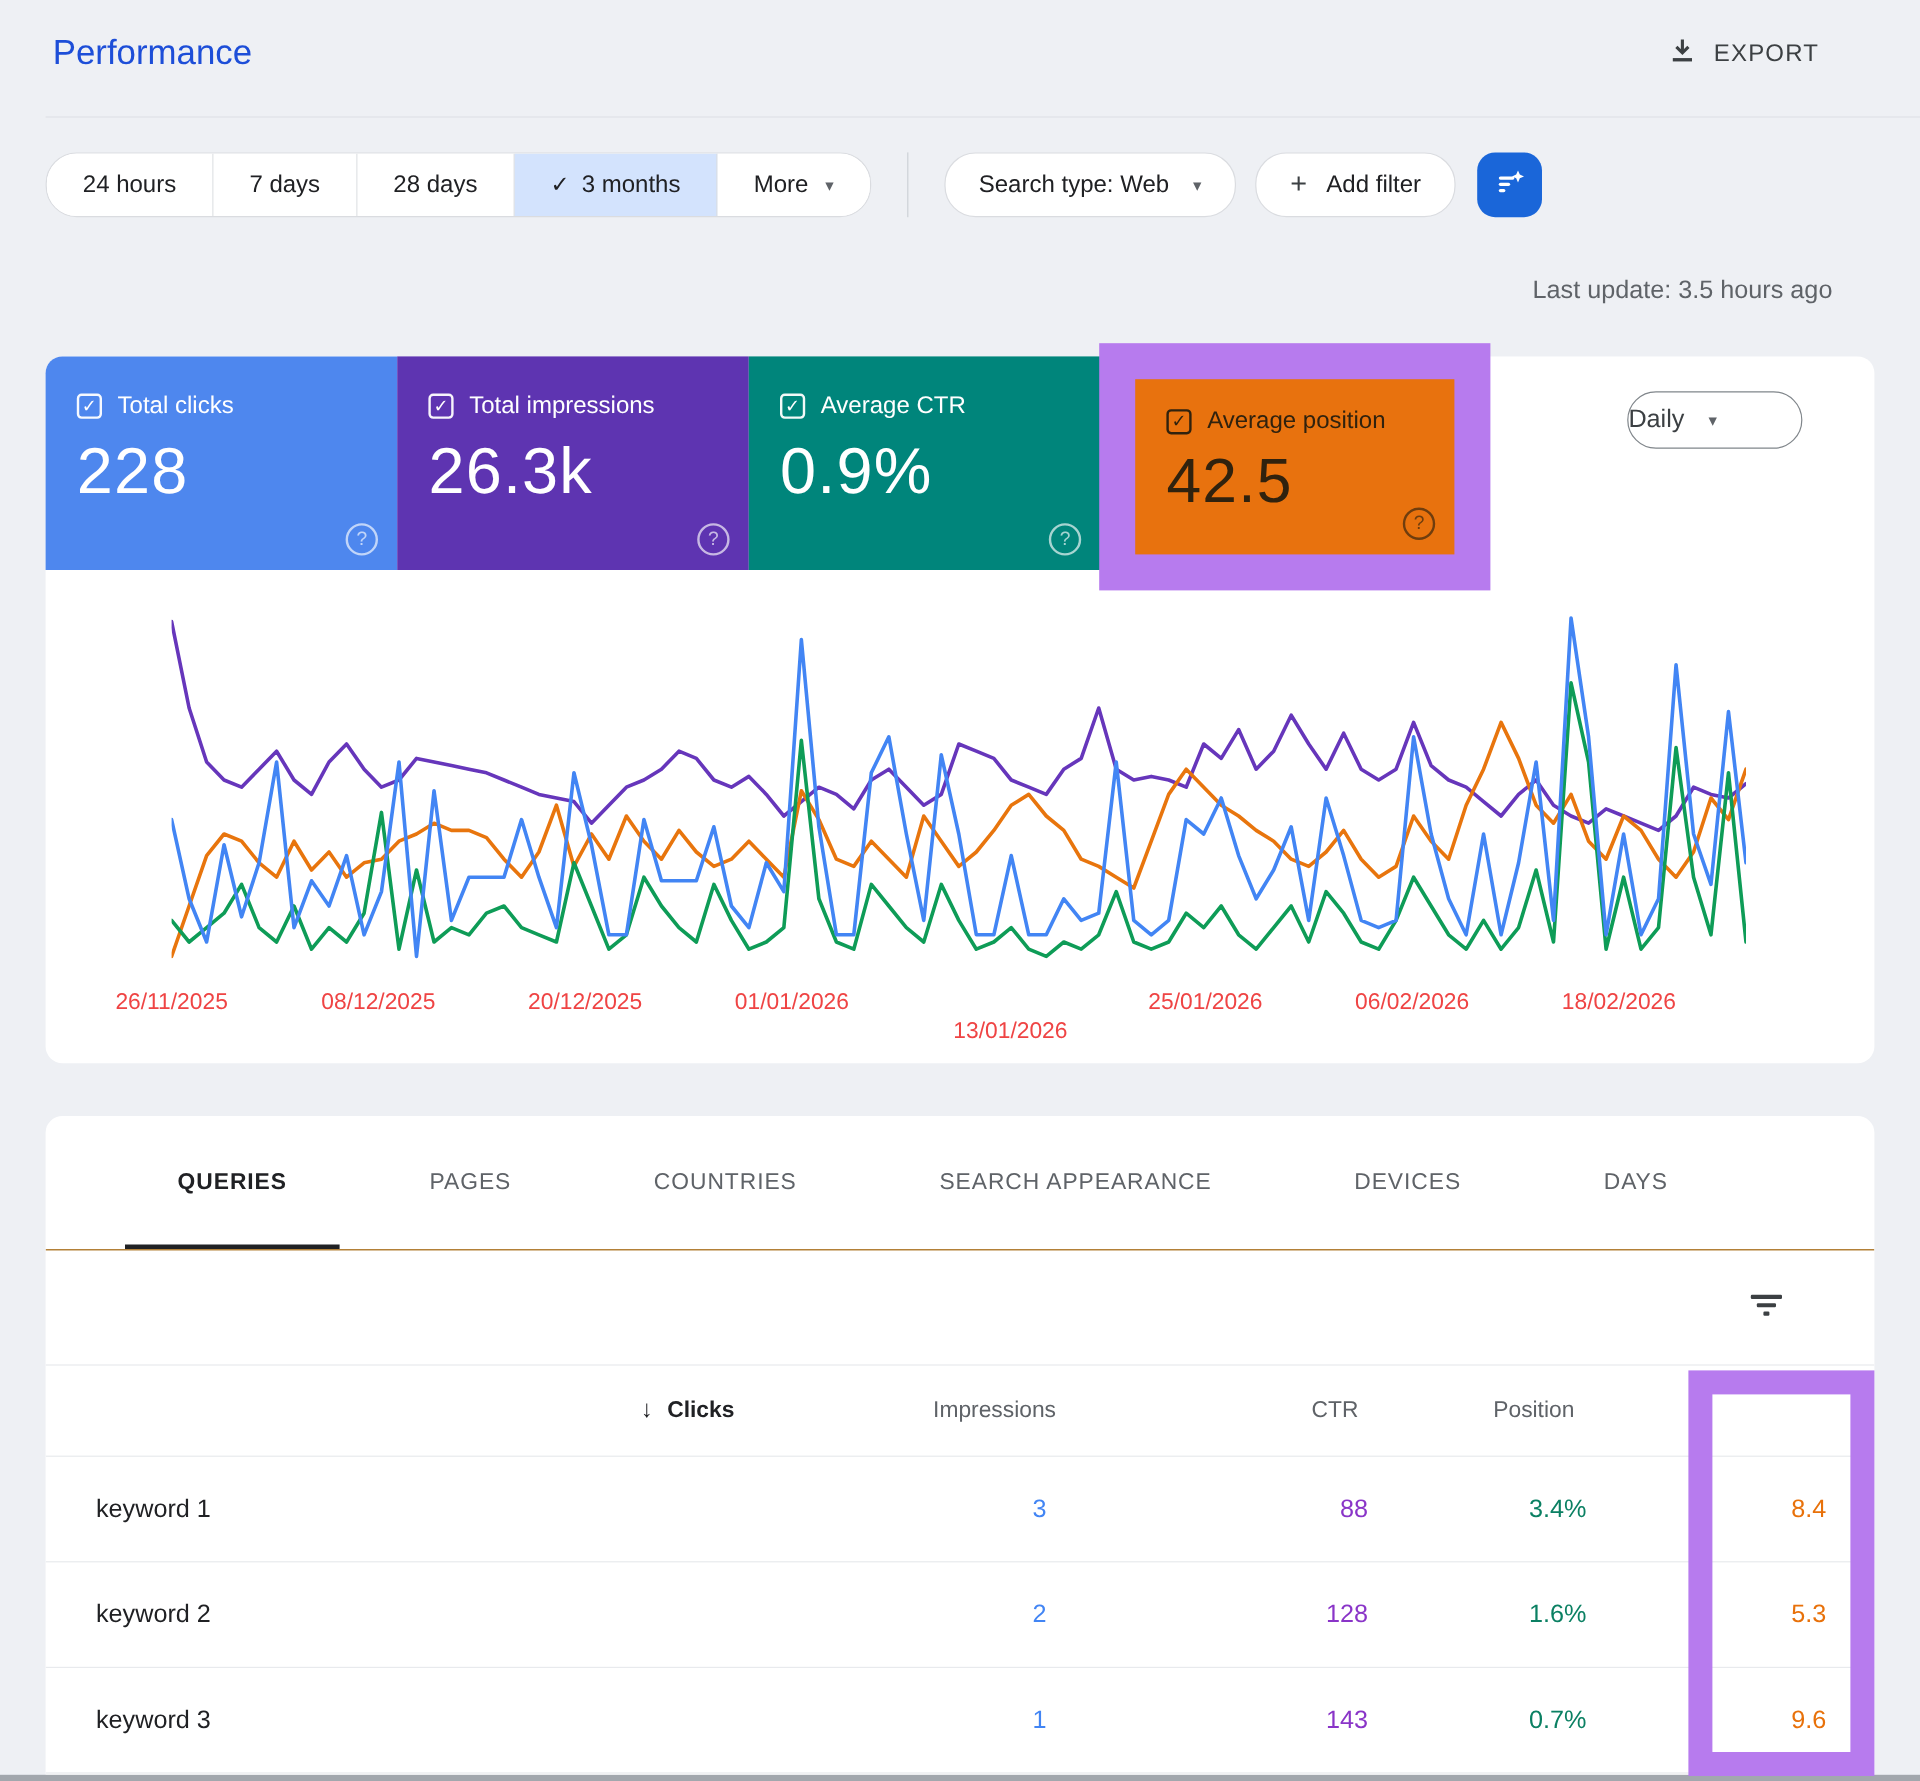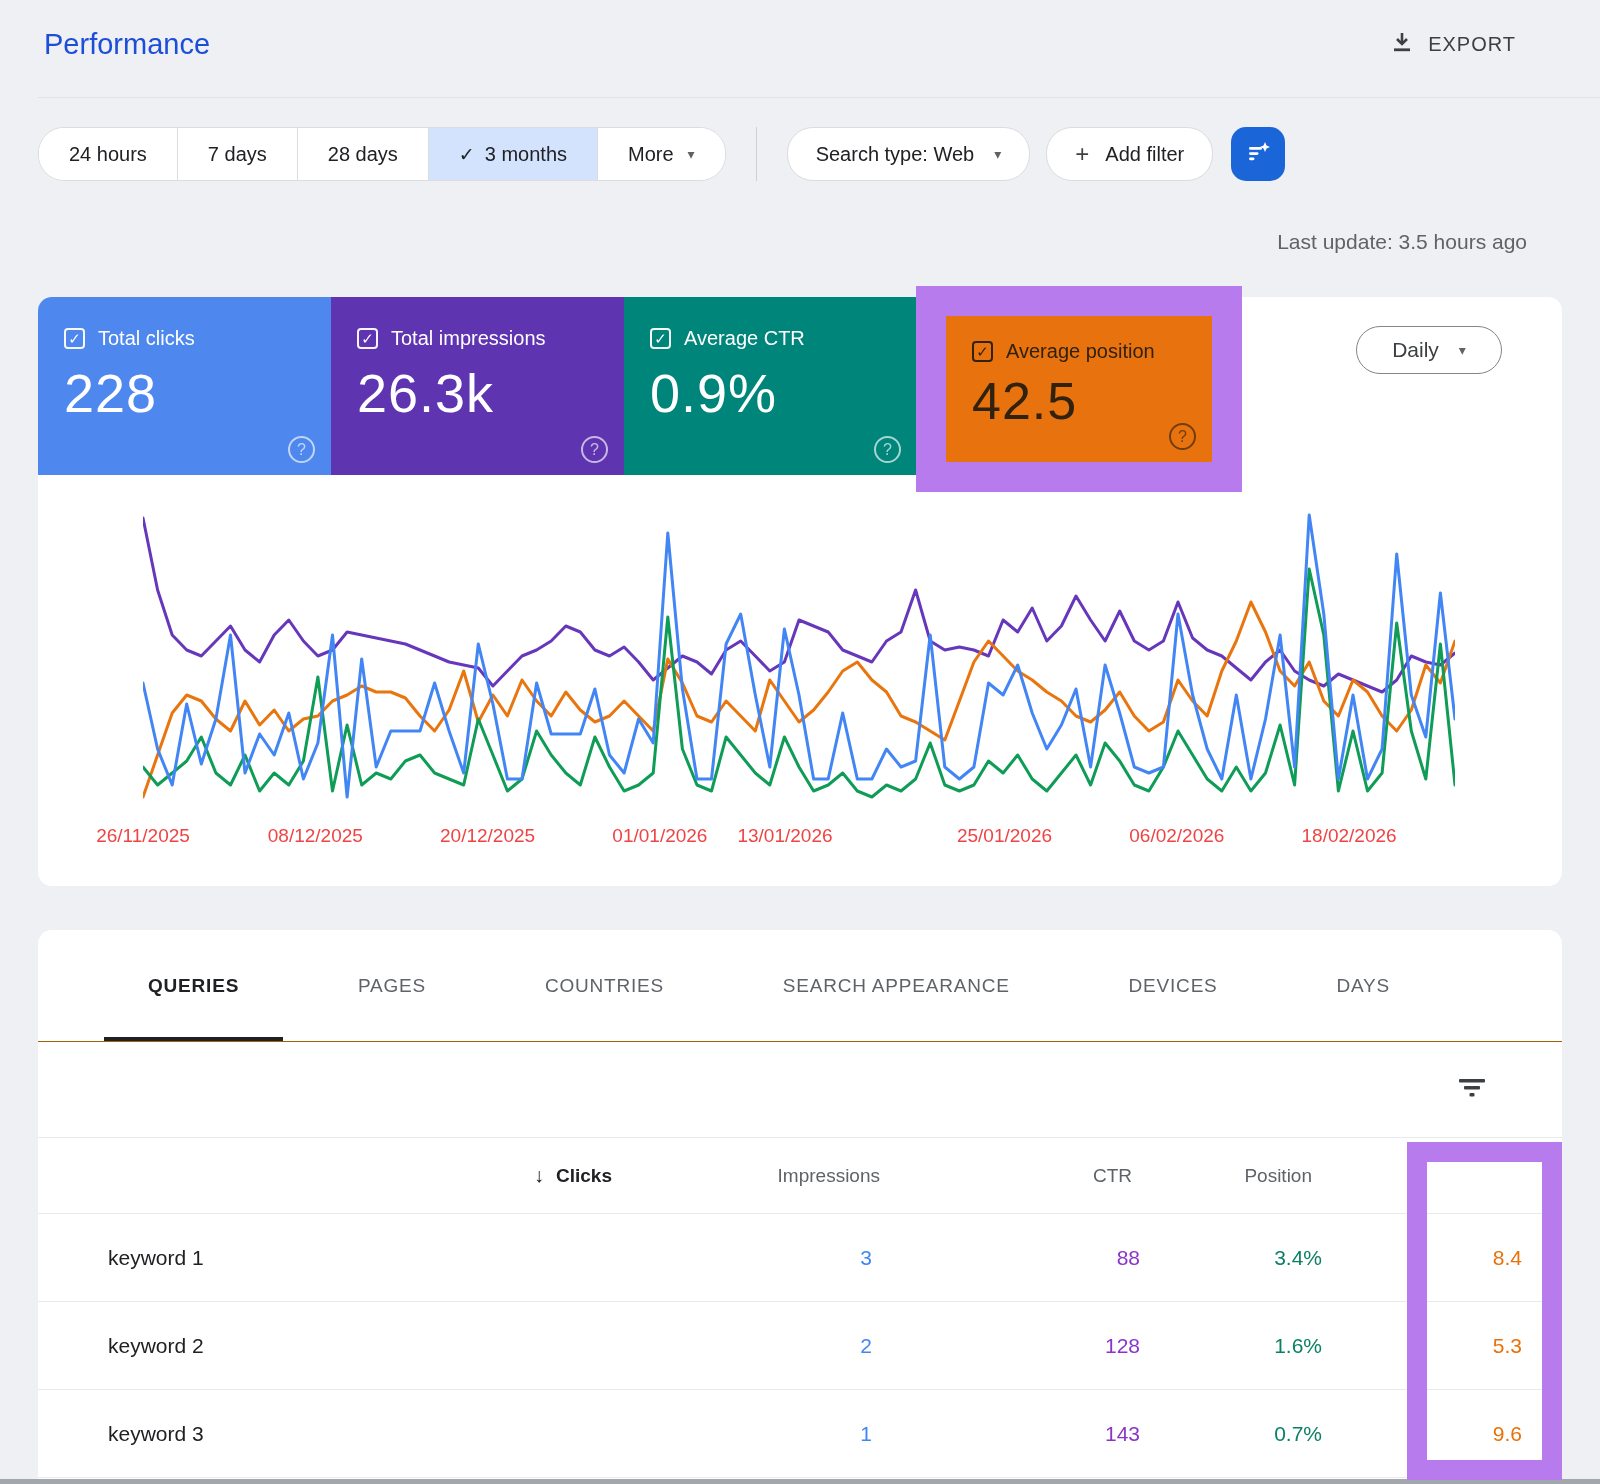--- a/index.html
+++ b/index.html
@@ -54,21 +54,21 @@
 
   
   .annot-card { position:absolute; left:916px; top:286px; width:326px; height:206px;
                 background:var(--annotation,#b77bee); z-index:5; }
   .metric-card.position { position:absolute; left:30px; top:30px; width:266px; height:146px;
                 background:var(--card_position,#e8720e); color:#30220e; padding:24px 26px; }
   .metric-card.position .cbx { border-color:#30220e; }
   .metric-card.position .card-value { margin-top:8px; font-size:52px; }
 
   .daily-btn { position:absolute; right:60px; top:29px; width:146px; height:48px; border:1px solid #80868b;
-               border-radius:24px; background:#fff; display:flex; align-items:center; justify-content:center;
+               border-radius:24px; background:#fff; display:flex; align-items:center; 
                gap:16px; font-size:21px; color:#3c4043; cursor:pointer; }
 
   .chart-area { position:absolute; left:105px; top:200px; width:1312px; height:320px; }
   .chart-area svg { width:100%; height:100%; display:block; }
   .x-axis { position:absolute; left:0; top:528px; width:100%; height:30px; }
   .x-axis span { position:absolute; transform:translateX(-50%); font-size:19px; color:#ef4444; white-space:nowrap; }
 
   
   .table-panel { position:absolute; left:38px; top:930px; width:1524px; height:554px;
                  background:#fff; border-radius:14px 14px 0 0; overflow:hidden; }
@@ -84,21 +84,21 @@
   .thead { height:76px; border-bottom:1px solid #e8eaed; font-size:19px; color:#5f6368; }
   .th-first { padding-left:42px; }
   .num { text-align:right; }
   .c-clicks { padding-right:30px; }
   .c-impr { padding-right:22px; }
   .c-ctr { padding-right:30px; }
   .c-pos { padding-right:40px; }
   .th-clicks { color:#202124; font-weight:700; }
   .sort-arrow { font-weight:400; margin-right:12px; font-size:20px; }
   .trow { height:88px; border-bottom:1px solid #e8eaed; font-size:21px; }
-  .query-cell { padding-left:42px; color:#202124;margin-left:28px; }
+  .query-cell { padding-left:42px; color:#202124; }
   .v-clicks { color:var(--num_clicks,#4285f4); }
   .v-impr { color:var(--num_impressions,#8a35c8); }
   .v-ctr { color:var(--num_ctr,#0b8063); }
   .v-pos { color:var(--num_position,#e8710a); }
 
   
   .annot-col { position:absolute; left:1407px; top:1142px; width:155px; height:338px;
                border:20px solid var(--annotation,#b77bee); z-index:5; pointer-events:none; }
 
   .bottom-strip { position:absolute; left:0; bottom:0; width:100%; height:5px; background:#a2a7ad; }
@@ -205,21 +205,21 @@
         <polyline points="0.0,300.0 14.6,258.0 29.2,216.0 43.7,198.0 58.3,204.0 72.9,222.0 87.5,234.0 102.0,204.0 116.6,228.0 131.2,213.0 145.8,234.0 160.4,222.0 174.9,219.0 189.5,204.0 204.1,198.0 218.7,189.0 233.2,195.0 247.8,195.0 262.4,201.0 277.0,219.0 291.6,234.0 306.1,213.0 320.7,174.0 335.3,225.0 349.9,198.0 364.4,219.0 379.0,183.0 393.6,204.0 408.2,219.0 422.8,195.0 437.3,213.0 451.9,225.0 466.5,219.0 481.1,204.0 495.6,219.0 510.2,234.0 524.8,162.0 539.4,186.0 554.0,219.0 568.5,225.0 583.1,204.0 597.7,219.0 612.3,234.0 626.8,183.0 641.4,204.0 656.0,225.0 670.6,213.0 685.2,195.0 699.7,174.0 714.3,165.0 728.9,183.0 743.5,195.0 758.0,219.0 772.6,225.0 787.2,234.0 801.8,243.0 816.4,204.0 830.9,165.0 845.5,144.0 860.1,159.0 874.7,174.0 889.2,183.0 903.8,195.0 918.4,204.0 933.0,219.0 947.6,225.0 962.1,213.0 976.7,195.0 991.3,219.0 1005.9,234.0 1020.4,225.0 1035.0,183.0 1049.6,204.0 1064.2,219.0 1078.8,174.0 1093.3,144.0 1107.9,105.0 1122.5,135.0 1137.1,174.0 1151.6,189.0 1166.2,165.0 1180.8,204.0 1195.4,219.0 1210.0,183.0 1224.5,195.0 1239.1,219.0 1253.7,234.0 1268.3,213.0 1282.8,168.0 1297.4,186.0 1312.0,144.0" fill="none" stroke="#e8750d" stroke-width="3" stroke-linejoin="round" stroke-linecap="round"></polyline>
         <polyline points="0.0,270.0 14.6,288.0 29.2,276.0 43.7,264.0 58.3,240.0 72.9,276.0 87.5,288.0 102.0,258.0 116.6,294.0 131.2,276.0 145.8,288.0 160.4,264.0 174.9,180.0 189.5,294.0 204.1,228.0 218.7,288.0 233.2,276.0 247.8,282.0 262.4,264.0 277.0,258.0 291.6,276.0 306.1,282.0 320.7,288.0 335.3,222.0 349.9,258.0 364.4,294.0 379.0,282.0 393.6,234.0 408.2,258.0 422.8,276.0 437.3,288.0 451.9,240.0 466.5,270.0 481.1,294.0 495.6,288.0 510.2,276.0 524.8,120.0 539.4,252.0 554.0,288.0 568.5,294.0 583.1,240.0 597.7,258.0 612.3,276.0 626.8,288.0 641.4,240.0 656.0,270.0 670.6,294.0 685.2,288.0 699.7,276.0 714.3,294.0 728.9,300.0 743.5,288.0 758.0,294.0 772.6,282.0 787.2,246.0 801.8,288.0 816.4,294.0 830.9,288.0 845.5,264.0 860.1,276.0 874.7,258.0 889.2,282.0 903.8,294.0 918.4,276.0 933.0,258.0 947.6,288.0 962.1,246.0 976.7,264.0 991.3,288.0 1005.9,294.0 1020.4,270.0 1035.0,234.0 1049.6,258.0 1064.2,282.0 1078.8,294.0 1093.3,270.0 1107.9,294.0 1122.5,276.0 1137.1,228.0 1151.6,288.0 1166.2,72.0 1180.8,138.0 1195.4,294.0 1210.0,234.0 1224.5,294.0 1239.1,276.0 1253.7,126.0 1268.3,234.0 1282.8,282.0 1297.4,147.0 1312.0,288.0" fill="none" stroke="#0e9c57" stroke-width="3" stroke-linejoin="round" stroke-linecap="round"></polyline>
         <polyline points="0.0,186.0 14.6,252.0 29.2,288.0 43.7,207.0 58.3,267.0 72.9,222.0 87.5,138.0 102.0,276.0 116.6,237.0 131.2,258.0 145.8,216.0 160.4,282.0 174.9,246.0 189.5,138.0 204.1,300.0 218.7,162.0 233.2,270.0 247.8,234.0 262.4,234.0 277.0,234.0 291.6,186.0 306.1,234.0 320.7,276.0 335.3,147.0 349.9,207.0 364.4,282.0 379.0,282.0 393.6,186.0 408.2,237.0 422.8,237.0 437.3,237.0 451.9,192.0 466.5,258.0 481.1,276.0 495.6,222.0 510.2,246.0 524.8,36.0 539.4,192.0 554.0,282.0 568.5,282.0 583.1,147.0 597.7,117.0 612.3,198.0 626.8,270.0 641.4,132.0 656.0,198.0 670.6,282.0 685.2,282.0 699.7,216.0 714.3,282.0 728.9,282.0 743.5,252.0 758.0,270.0 772.6,264.0 787.2,138.0 801.8,270.0 816.4,282.0 830.9,270.0 845.5,186.0 860.1,198.0 874.7,168.0 889.2,216.0 903.8,252.0 918.4,228.0 933.0,192.0 947.6,270.0 962.1,168.0 976.7,216.0 991.3,270.0 1005.9,276.0 1020.4,270.0 1035.0,117.0 1049.6,198.0 1064.2,252.0 1078.8,282.0 1093.3,198.0 1107.9,282.0 1122.5,222.0 1137.1,138.0 1151.6,270.0 1166.2,18.0 1180.8,117.0 1195.4,282.0 1210.0,198.0 1224.5,282.0 1239.1,252.0 1253.7,57.0 1268.3,198.0 1282.8,240.0 1297.4,96.0 1312.0,222.0" fill="none" stroke="#4285f4" stroke-width="3" stroke-linejoin="round" stroke-linecap="round"></polyline>
       </svg>
   </div>
   <div class="x-axis" id="x-axis">
       <span style="left: 105px;">26/11/2025</span>
       <span style="left: 277.3px;">08/12/2025</span>
       <span style="left: 449.6px;">20/12/2025</span>
       <span style="left: 621.9px;">01/01/2026</span>
-      <span style="left: 747px;">13/01/2026</span>
+      <span style="left: 804px; margin-top: 24px;">13/01/2026</span>
       <span style="left: 966.5px;">25/01/2026</span>
       <span style="left: 1138.8px;">06/02/2026</span>
       <span style="left: 1311.1px;">18/02/2026</span>
     </div>
 </div>
 
 <div class="annot-card">
   <div class="metric-card position">
     <div class="card-label-row">
       <span class="cbx">✓</span>

